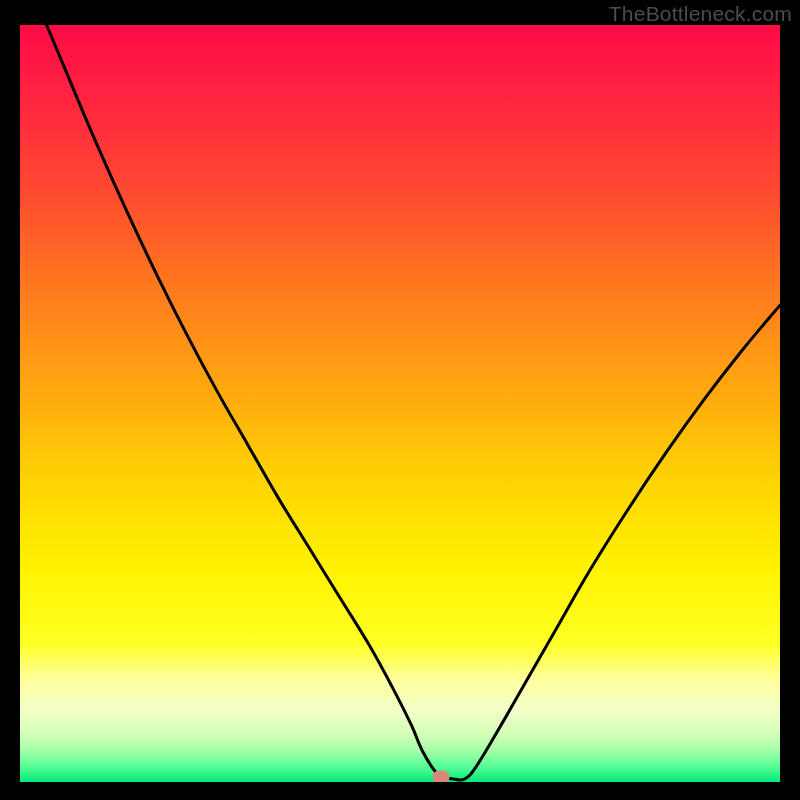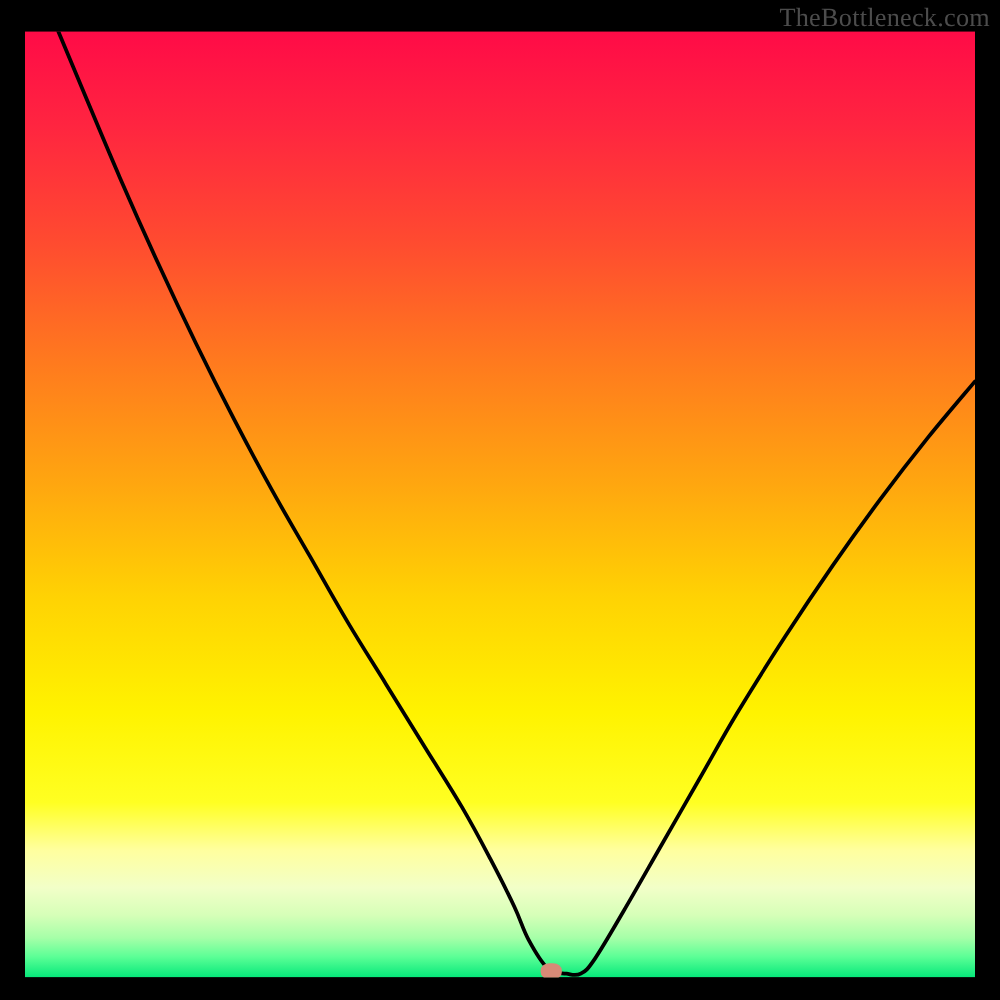--- a/index.html
+++ b/index.html
@@ -9,21 +9,20 @@
     height: 800px;
     background: #000;
     overflow: hidden;
     font-family: Arial, Helvetica, sans-serif;
   }
   .frame {
     position: relative;
     width: 800px;
     height: 800px;
     background: #000;
-    font-family: Liberation Serif, serif;
   }
   .watermark {
     position: absolute;
     top: 2px;
     right: 8px;
     color: #4c4c4c;
     font-size: 21px;
     font-weight: 500;
     letter-spacing: 0.2px;
     z-index: 10;

